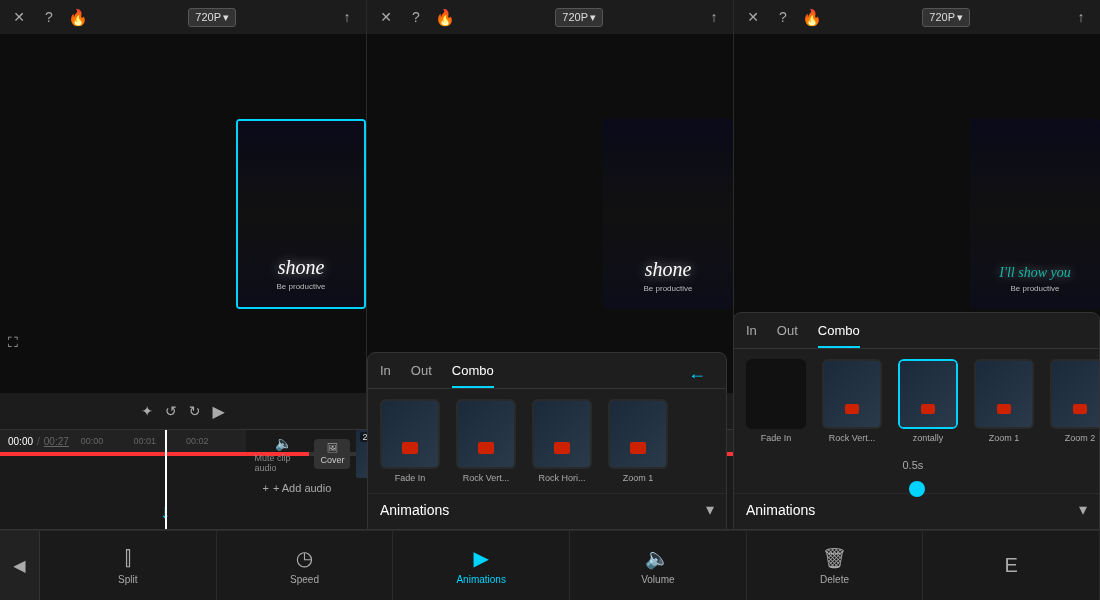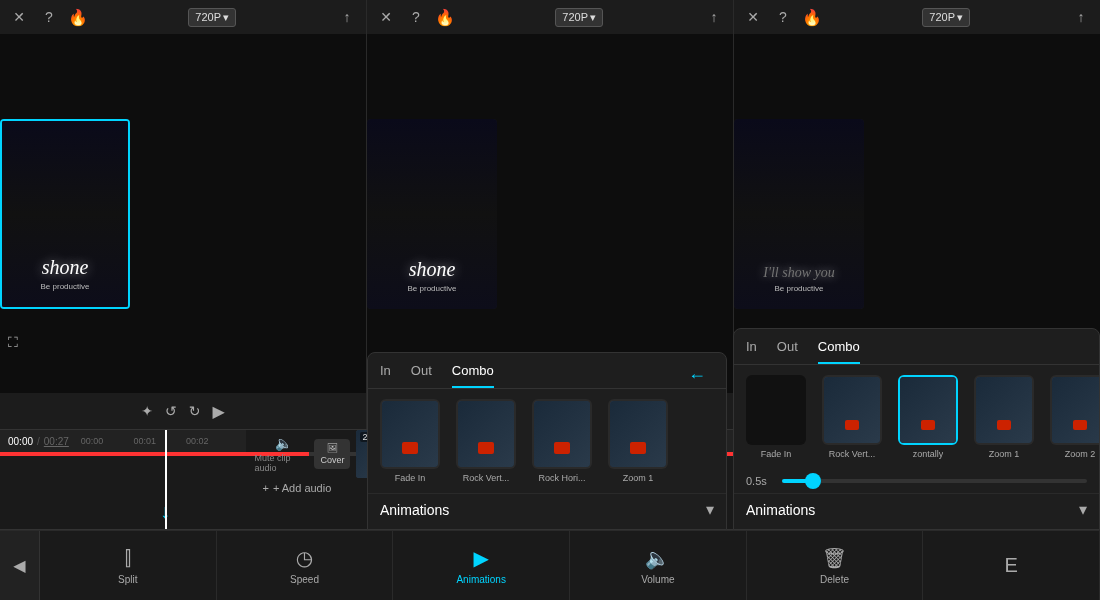--- a/index.html
+++ b/index.html
@@ -71,21 +71,21 @@
       gap: 2px;
     }
 
     .flame-icon { color: #ff4500; font-size: 16px; }
 
     .video-preview {
       flex: 1;
       position: relative;
       display: flex;
       align-items: center;
-      justify-content: flex-start;
+      justify-content: flex-end;
       background: #0d0d0d;
     }
 
     .video-thumbnail {
       width: 130px;
       height: 190px;
       background: #1a1a1a;
       border-radius: 4px;
       position: relative;
       overflow: hidden;
@@ -536,21 +536,22 @@
       display: flex;
       padding: 10px 12px 0;
       gap: 20px;
       border-bottom: 1px solid #333;
     }
 
     .speed-row {
       display: flex;
       align-items: center;
       padding: 6px 12px;
-      gap: 8px;
+      gap: 16px;
+      flex-direction: column;
     }
 
     .speed-label {
       font-size: 11px;
       color: #aaa;
       min-width: 28px;
     }
 
     .speed-slider {
       flex: 1;
@@ -665,21 +666,21 @@
         <span>720P</span>
         <span>▾</span>
       </div>
       <button class="icon-btn">↑</button>
     </div>
 
     <div class="video-preview">
       <div class="video-thumbnail" style="width:130px;height:190px;">
         <div style="position:absolute;inset:0;background:linear-gradient(180deg,#0a0a1a 0%,#111 50%,#0d0d1a 100%);"></div>
         <div class="video-text" style="position:relative;z-index:1;text-align:center;padding-bottom:16px;">
-          <div style="font-size:14px;font-style:italic;color:#737373;font-family:Georgia,serif;text-shadow:0 0 10px rgba(255,255,255,0.5);">I'll show you</div>
+          <div style="font-size:14px;font-style:italic;color:#14b8a6;font-family:Georgia,serif;text-shadow:0 0 10px rgba(255,255,255,0.5);">I'll show you</div>
           <div style="font-size:8px;color:#bbb;margin-top:3px;">Be productive</div>
         </div>
       </div>
     </div>
 
     <div class="panel-controls">
       <button class="ctrl-btn" style="font-size:16px;">▶</button>
     </div>
   </div>
 </div>

